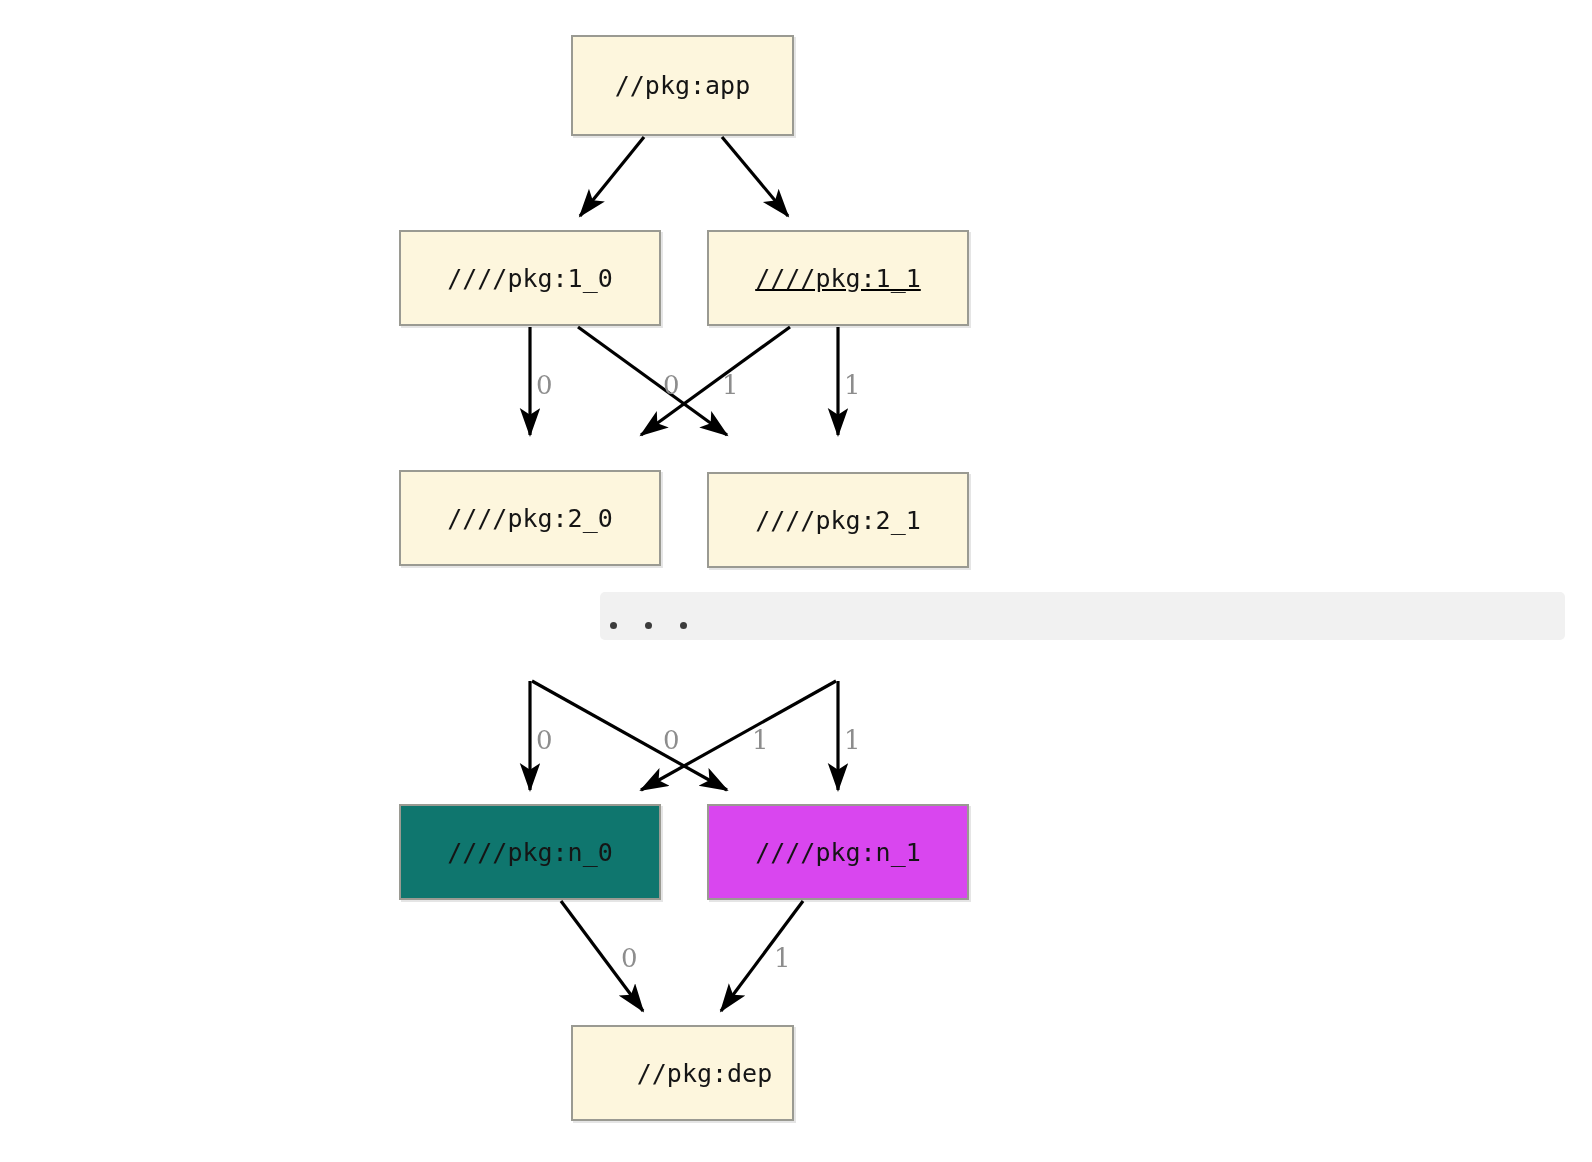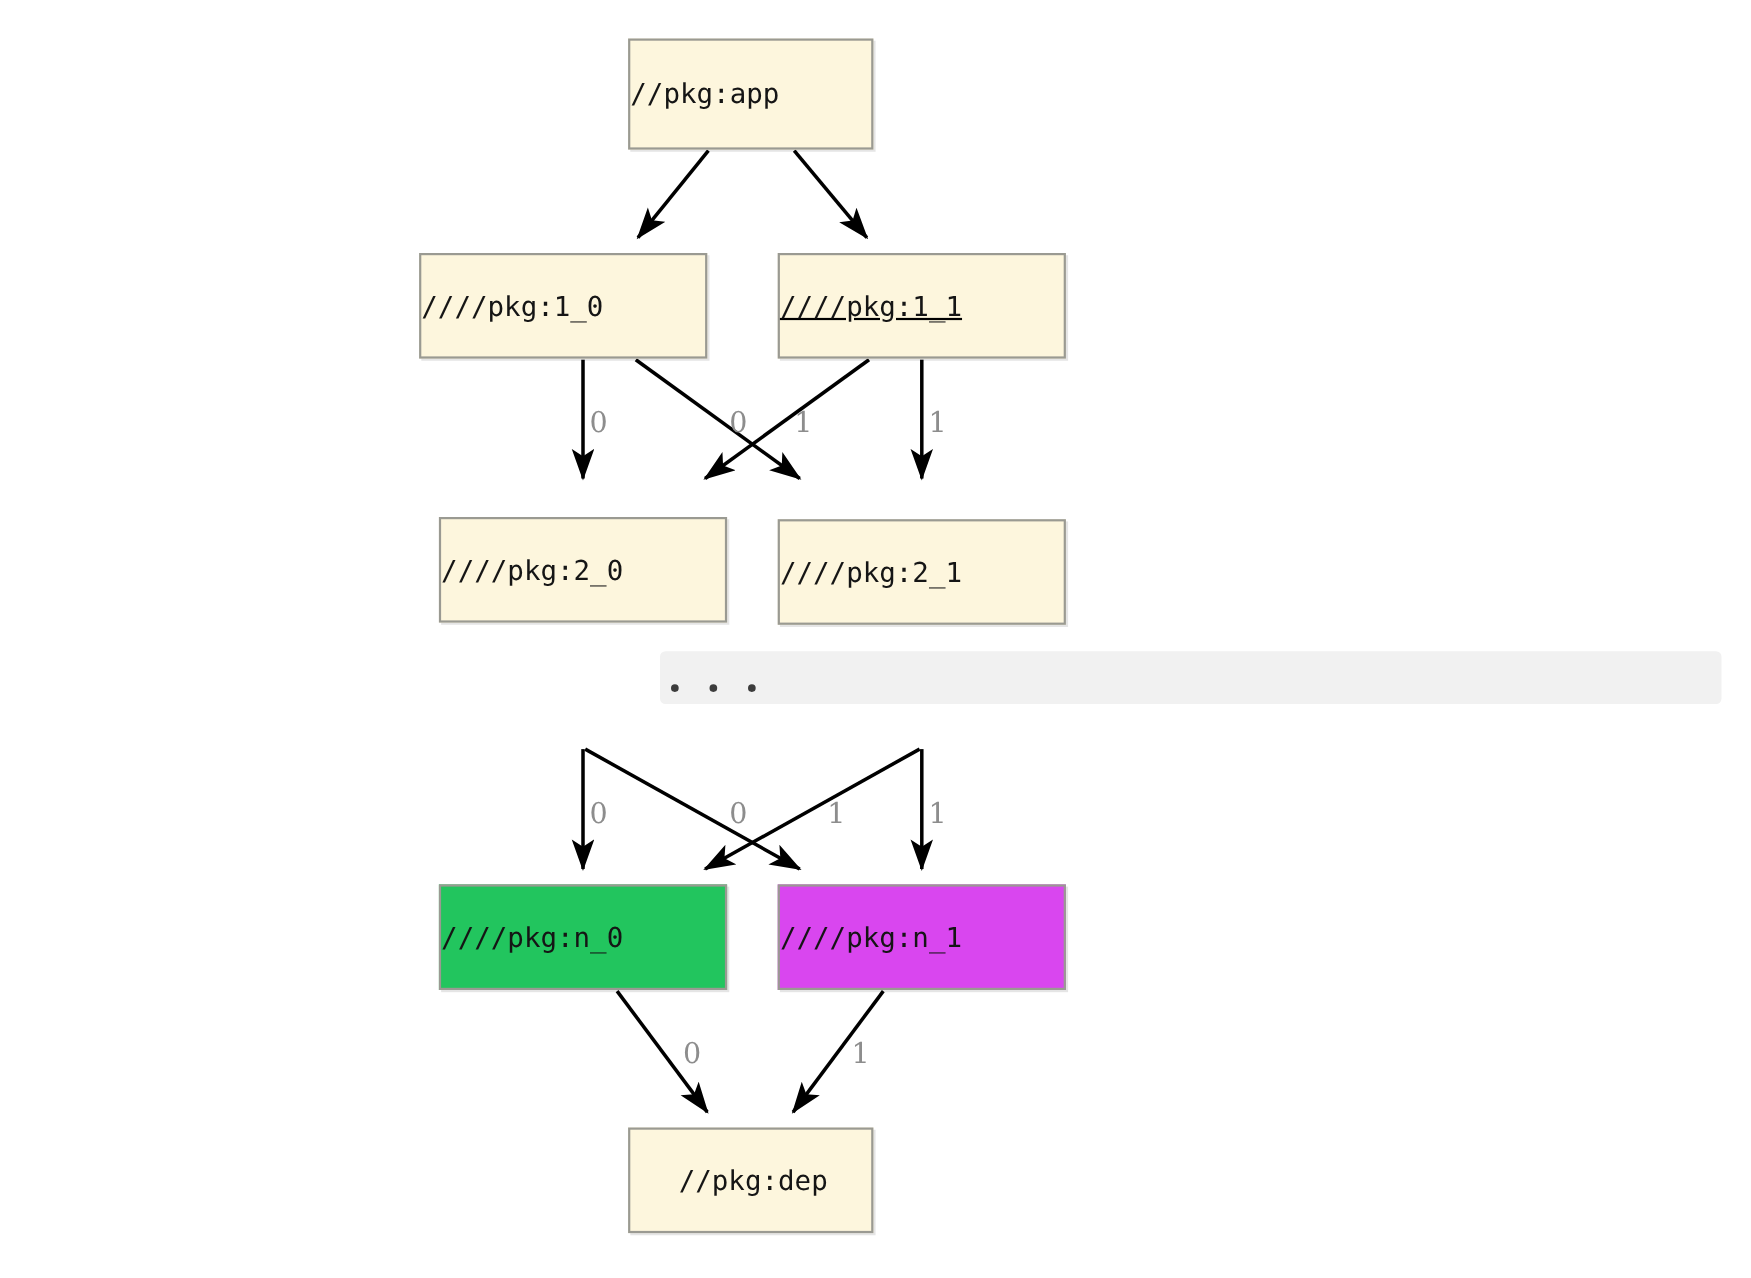--- a/index.html
+++ b/index.html
@@ -25,21 +25,21 @@
     height: 1162px;
   }
   .node-box {
     position: absolute;
     box-sizing: border-box;
     background: #fdf6dd;
     border: 2px solid #9a9a92;
     box-shadow: 2px 2px 0 0 rgba(0,0,0,0.10);
     display: flex;
     align-items: center;
-    justify-content: flex-start;
+    justify-content: center;
     z-index: 3;
   }
   .node-label {
     font-family: "DejaVu Sans Mono", "Liberation Mono", monospace;
     font-size: 25px;
     color: #151515;
     letter-spacing: 0px;
     white-space: nowrap;
     line-height: 1;
   }
@@ -98,33 +98,33 @@
         <path d="M 838,681 L 838,790" stroke="#000000" stroke-width="3.2" fill="none" marker-end="url(#arrowhead)"></path>
         <path d="M 561,901 L 643,1011" stroke="#000000" stroke-width="3.2" fill="none" marker-end="url(#arrowhead)"></path>
         <path d="M 803,901 L 721,1011" stroke="#000000" stroke-width="3.2" fill="none" marker-end="url(#arrowhead)"></path>
       </g>
   </svg>
 
   <div id="nodes-layer">
       <div class="node-box" style="left: 571px; top: 35px; width: 223px; height: 101px; background: rgb(253, 246, 221); border-color: rgb(154, 154, 146);">
         <span class="node-label">//pkg:app</span>
       </div>
-      <div class="node-box" style="left: 381px; top: 230px; width: 262px; height: 96px; background: rgb(253, 246, 221); border-color: rgb(154, 154, 146);">
+      <div class="node-box" style="left: 399px; top: 230px; width: 262px; height: 96px; background: rgb(253, 246, 221); border-color: rgb(154, 154, 146);">
         <span class="node-label">////pkg:1_0</span>
       </div>
       <div class="node-box" style="left: 707px; top: 230px; width: 262px; height: 96px; background: rgb(253, 246, 221); border-color: rgb(154, 154, 146); text-decoration: underline;">
         <span class="node-label">////pkg:1_1</span>
       </div>
       <div class="node-box" style="left: 399px; top: 470px; width: 262px; height: 96px; background: rgb(253, 246, 221); border-color: rgb(154, 154, 146);">
         <span class="node-label">////pkg:2_0</span>
       </div>
       <div class="node-box" style="left: 707px; top: 472px; width: 262px; height: 96px; background: rgb(253, 246, 221); border-color: rgb(154, 154, 146);">
         <span class="node-label">////pkg:2_1</span>
       </div>
-      <div class="node-box" style="left: 399px; top: 804px; width: 262px; height: 96px; background: #22c55e; border-color: rgb(154, 154, 146);">
+      <div class="node-box" style="left: 399px; top: 804px; width: 262px; height: 96px; background: #0f766e; border-color: rgb(154, 154, 146);">
         <span class="node-label">////pkg:n_0</span>
       </div>
       <div class="node-box" style="left: 707px; top: 804px; width: 262px; height: 96px; background: #d946ef; border-color: rgb(154, 154, 146);">
         <span class="node-label">////pkg:n_1</span>
       </div>
       <div class="node-box" style="left: 571px; top: 1025px; width: 223px; height: 96px; background: rgb(253, 246, 221); border-color: rgb(154, 154, 146); padding-left: 44px;">
         <span class="node-label">//pkg:dep</span>
       </div>
     </div>
 

